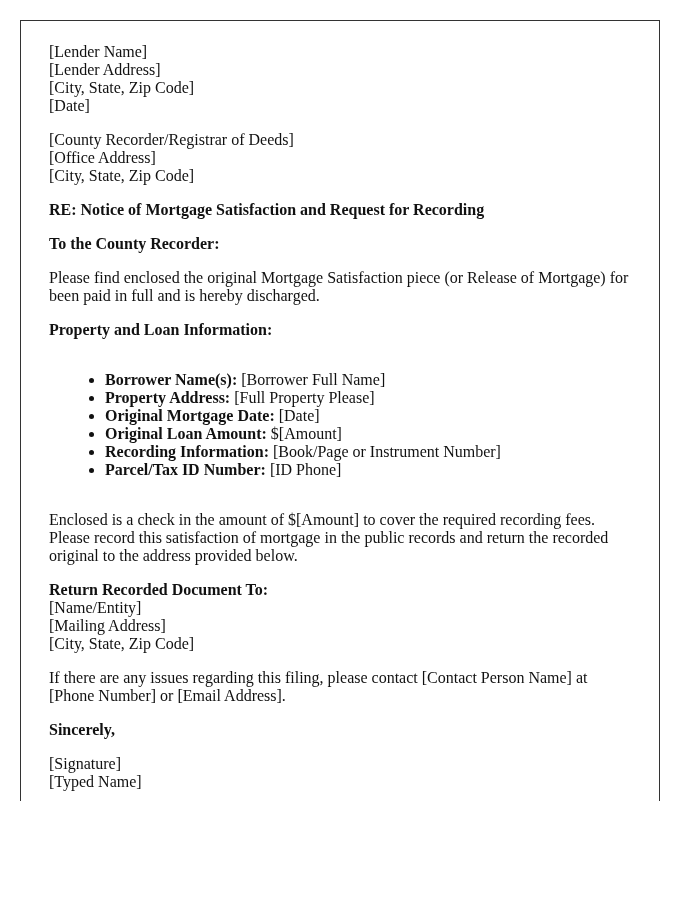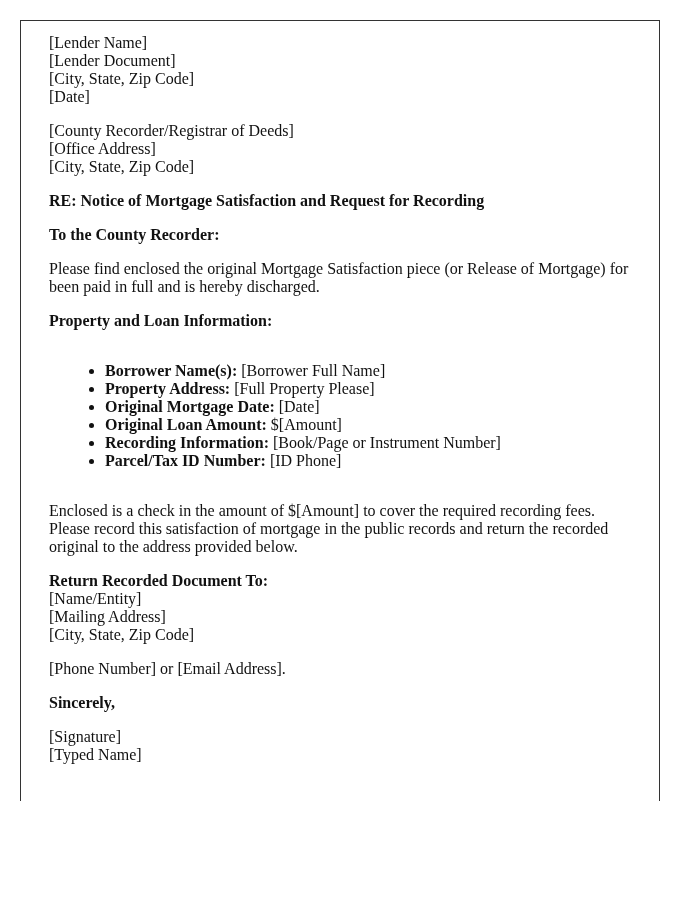--- a/index.html
+++ b/index.html
@@ -25,21 +25,21 @@
       height: 781px;
       border-top: 1px solid #333333;
       border-left: 1px solid #333333;
       border-right: 1px solid #333333;
       box-sizing: border-box;
       overflow: hidden;
     }
     .content {
       position: absolute;
       left: 28px;
-      top: 13px;
+      top: 22px;
       width: 590px;
     }
     .block { margin: 0; }
     .gap { height: 16px; }
     .line { display: block; white-space: nowrap; }
     .bold { font-weight: bold; }
     p { margin: 0; font-weight: bold; }
     ul.info-list {
       margin: 16px;
       padding: 0 0 0 40px;
@@ -48,21 +48,21 @@
     ul.info-list li { margin: 0; }
   </style>
 </head>
 <body>
 
 <div class="page">
   <div class="content">
 
     <div class="block">
       <span class="line">[Lender Name]</span>
-      <span class="line">[Lender Document]</span>
+      <span class="line">[Lender Address]</span>
       <span class="line">[City, State, Zip Code]</span>
       <span class="line">[Date]</span>
     </div>
 
     <div class="gap"></div>
 
     <div class="block">
       <span class="line">[County Recorder/Registrar of Deeds]</span>
       <span class="line">[Office Address]</span>
       <span class="line">[City, State, Zip Code]</span>
@@ -111,20 +111,21 @@
     <div class="block">
       <span class="line bold">Return Recorded Document To:</span>
       <span class="line">[Name/Entity]</span>
       <span class="line">[Mailing Address]</span>
       <span class="line">[City, State, Zip Code]</span>
     </div>
 
     <div class="gap"></div>
 
     <div class="block">
+      <span class="line">If there are any issues regarding this filing, please contact [Contact Person Name] at</span>
       <span class="line">[Phone Number] or [Email Address].</span>
     </div>
 
     <div class="gap"></div>
 
     <p class="line">Sincerely,</p>
 
     <div class="gap"></div>
 
     <div class="block">

